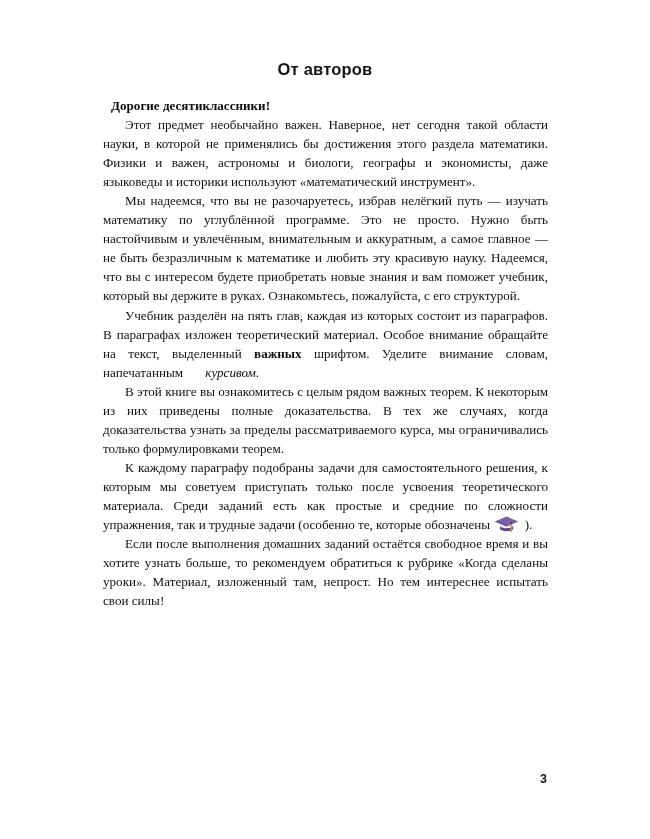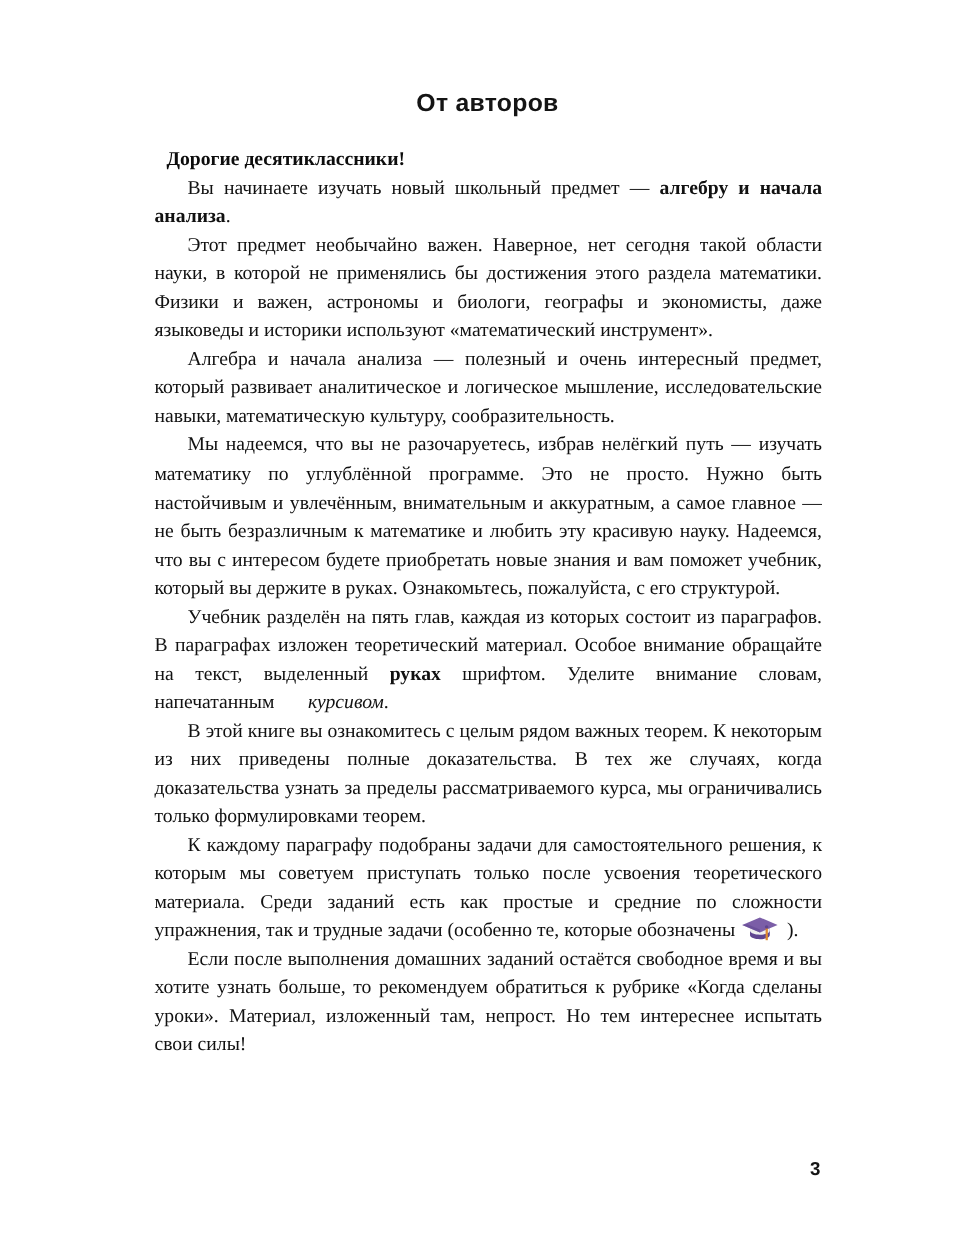--- a/index.html
+++ b/index.html
@@ -117,25 +117,23 @@
 <body>
 
 <div class="page">
 
   <div class="page-heading">От авторов</div>
 
   <div class="text-column">
 
     <p class="salutation">Дорогие десятиклассники!</p>
 
-    <p class="para"><span>Вы начинаете изучать новый школьный предмет — </span><span class="b">алгебру и начала анализа</span><span>.</span></p>
     <p class="para"><span>Этот предмет необычайно важен. Наверное, нет сегодня такой области науки, в которой не применялись бы достижения этого раздела математики. Физики и важен, астрономы и биологи, географы и экономисты, даже языковеды и историки используют «математический инструмент».</span></p>
-    <p class="para"><span>Алгебра и начала анализа — полезный и очень интересный предмет, который развивает аналитическое и логическое мышление, исследовательские навыки, математическую культуру, сообразительность.</span></p>
     <p class="para"><span>Мы надеемся, что вы не разочаруетесь, избрав нелёгкий путь — изучать математику по углублённой программе. Это не просто. Нужно быть настойчивым и увлечённым, внимательным и аккуратным, а самое главное — не быть безразличным к математике и любить эту красивую науку. Надеемся, что вы с интересом будете приобретать новые знания и вам поможет учебник, который вы держите в руках. Ознакомьтесь, пожалуйста, с его структурой.</span></p>
-    <p class="para"><span>Учебник разделён на пять глав, каждая из которых состоит из параграфов. В параграфах изложен теоретический материал. Особое внимание обращайте на текст, выделенный </span><span class="b">руках</span><span> шрифтом. Уделите внимание словам, напечатанным </span><span class="i">курсивом</span><span>.</span></p>
+    <p class="para"><span>Учебник разделён на пять глав, каждая из которых состоит из параграфов. В параграфах изложен теоретический материал. Особое внимание обращайте на текст, выделенный </span><span class="b">важных</span><span> шрифтом. Уделите внимание словам, напечатанным </span><span class="i">курсивом</span><span>.</span></p>
     <p class="para"><span>В этой книге вы ознакомитесь с целым рядом важных теорем. К некоторым из них приведены полные доказательства. В тех же случаях, когда доказательства узнать за пределы рассматриваемого курса, мы ограничивались только формулировками теорем.</span></p>
     <p class="para"><span>К каждому параграфу подобраны задачи для самостоятельного решения, к которым мы советуем приступать только после усвоения теоретического материала. Среди заданий есть как простые и средние по сложности упражнения, так и трудные задачи (особенно те, которые обозначены </span><span class="cap-icon"><svg viewBox="0 0 26 19" xmlns="http://www.w3.org/2000/svg">
             <path d="M6 8.2 L6 13.4 C6 15.1 9.2 16.2 12.6 16.2 C16 16.2 19.2 15.1 19.2 13.4 L19.2 8.2 Z" fill="#5f4590"></path>
             <path d="M6 8.2 L6 10.4 C6 12.1 9.2 13.2 12.6 13.2 C16 13.2 19.2 12.1 19.2 10.4 L19.2 8.2 Z" fill="#efefef"></path>
             <path d="M0.8 6.6 L12.6 1.6 L24.4 6.6 L12.6 11.6 Z" fill="#7b5ea7"></path>
             <path d="M0.8 6.6 L12.6 11.6 L12.6 9.6 L4.2 6.1 Z" fill="#5f4590" opacity="0.55"></path>
             <rect x="16.4" y="8.4" width="1.5" height="8.4" fill="#e08a2e"></rect>
             <circle cx="17.1" cy="8.0" r="1.2" fill="#5f4590"></circle>
           </svg></span><span> ).</span></p>
     <p class="para"><span>Если после выполнения домашних заданий остаётся свободное время и вы хотите узнать больше, то рекомендуем обратиться к рубрике «Когда сделаны уроки». Материал, изложенный там, непрост. Но тем интереснее испытать свои силы!</span></p>

